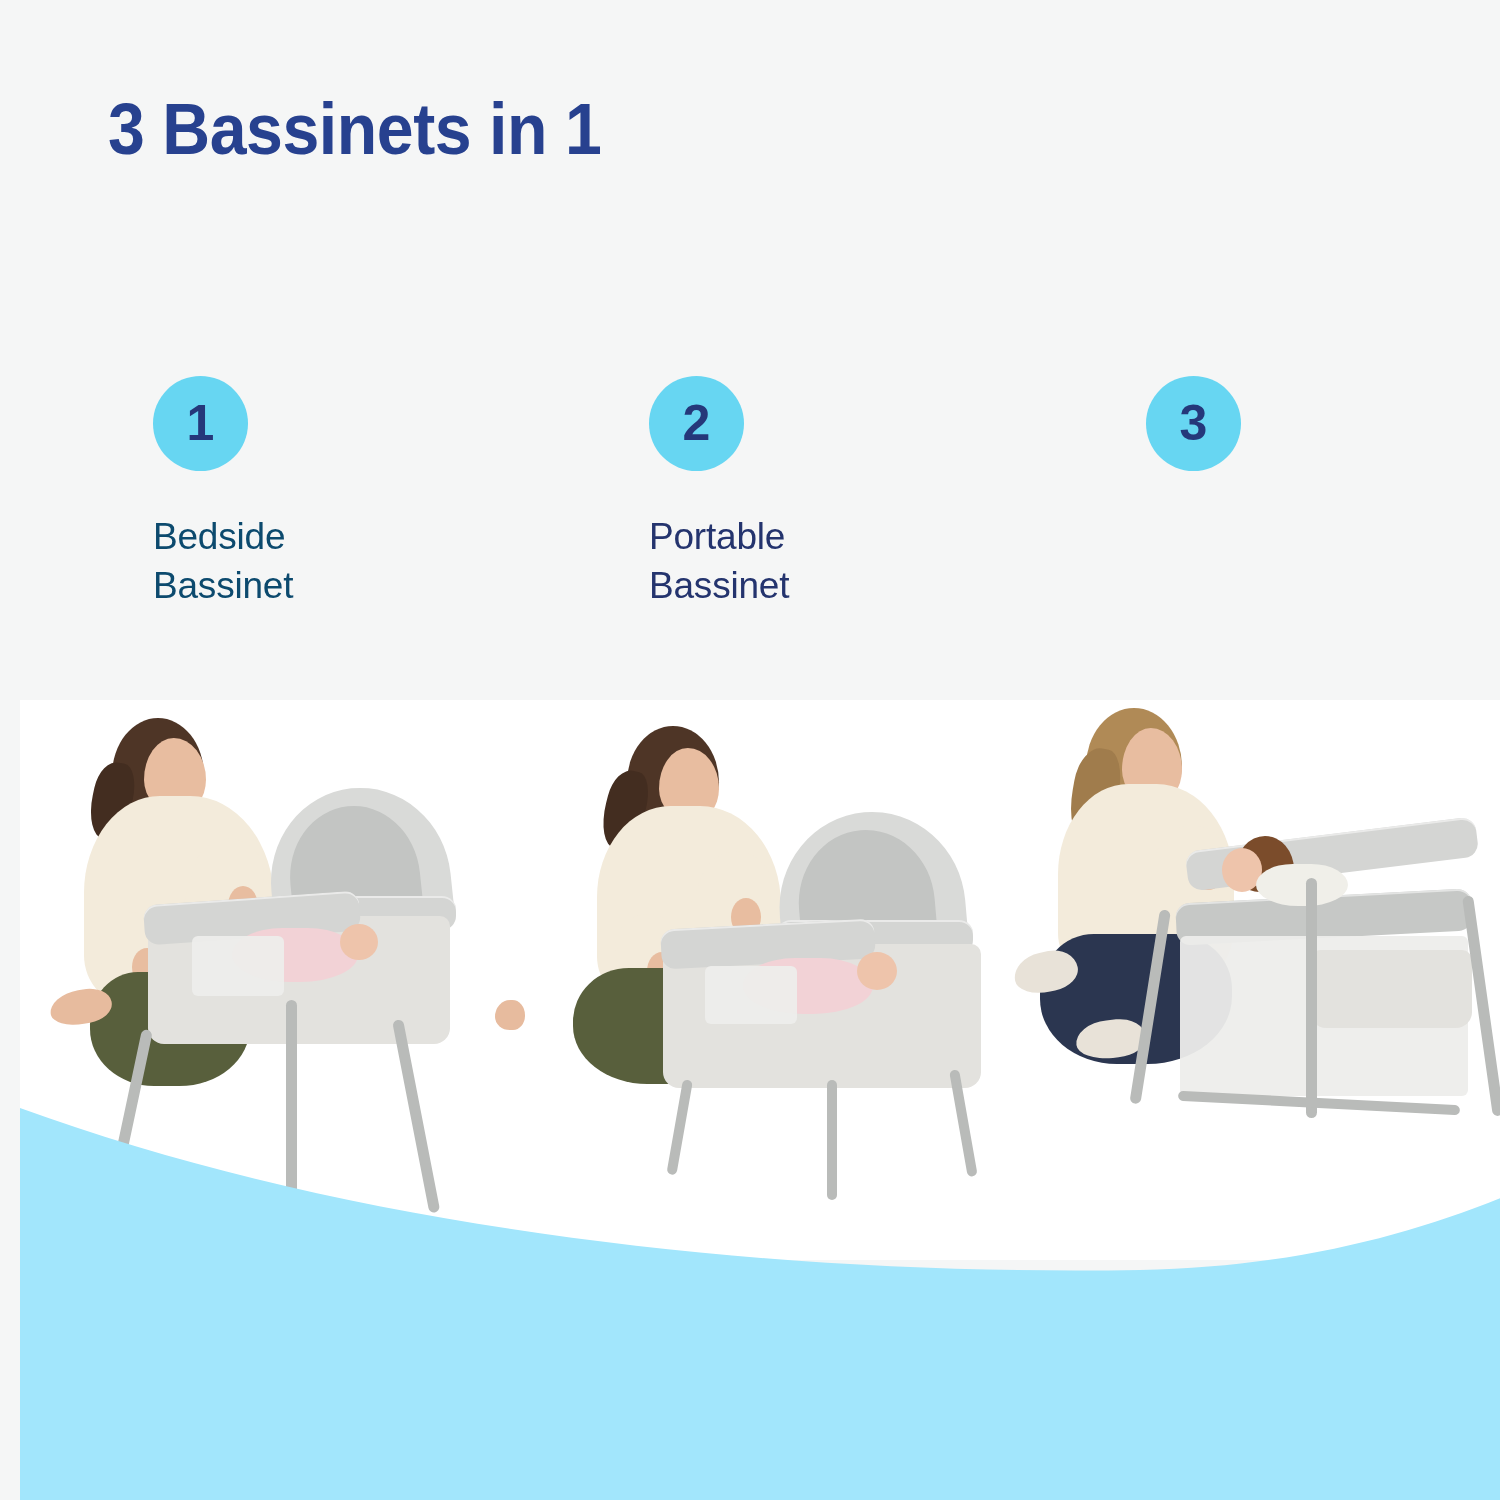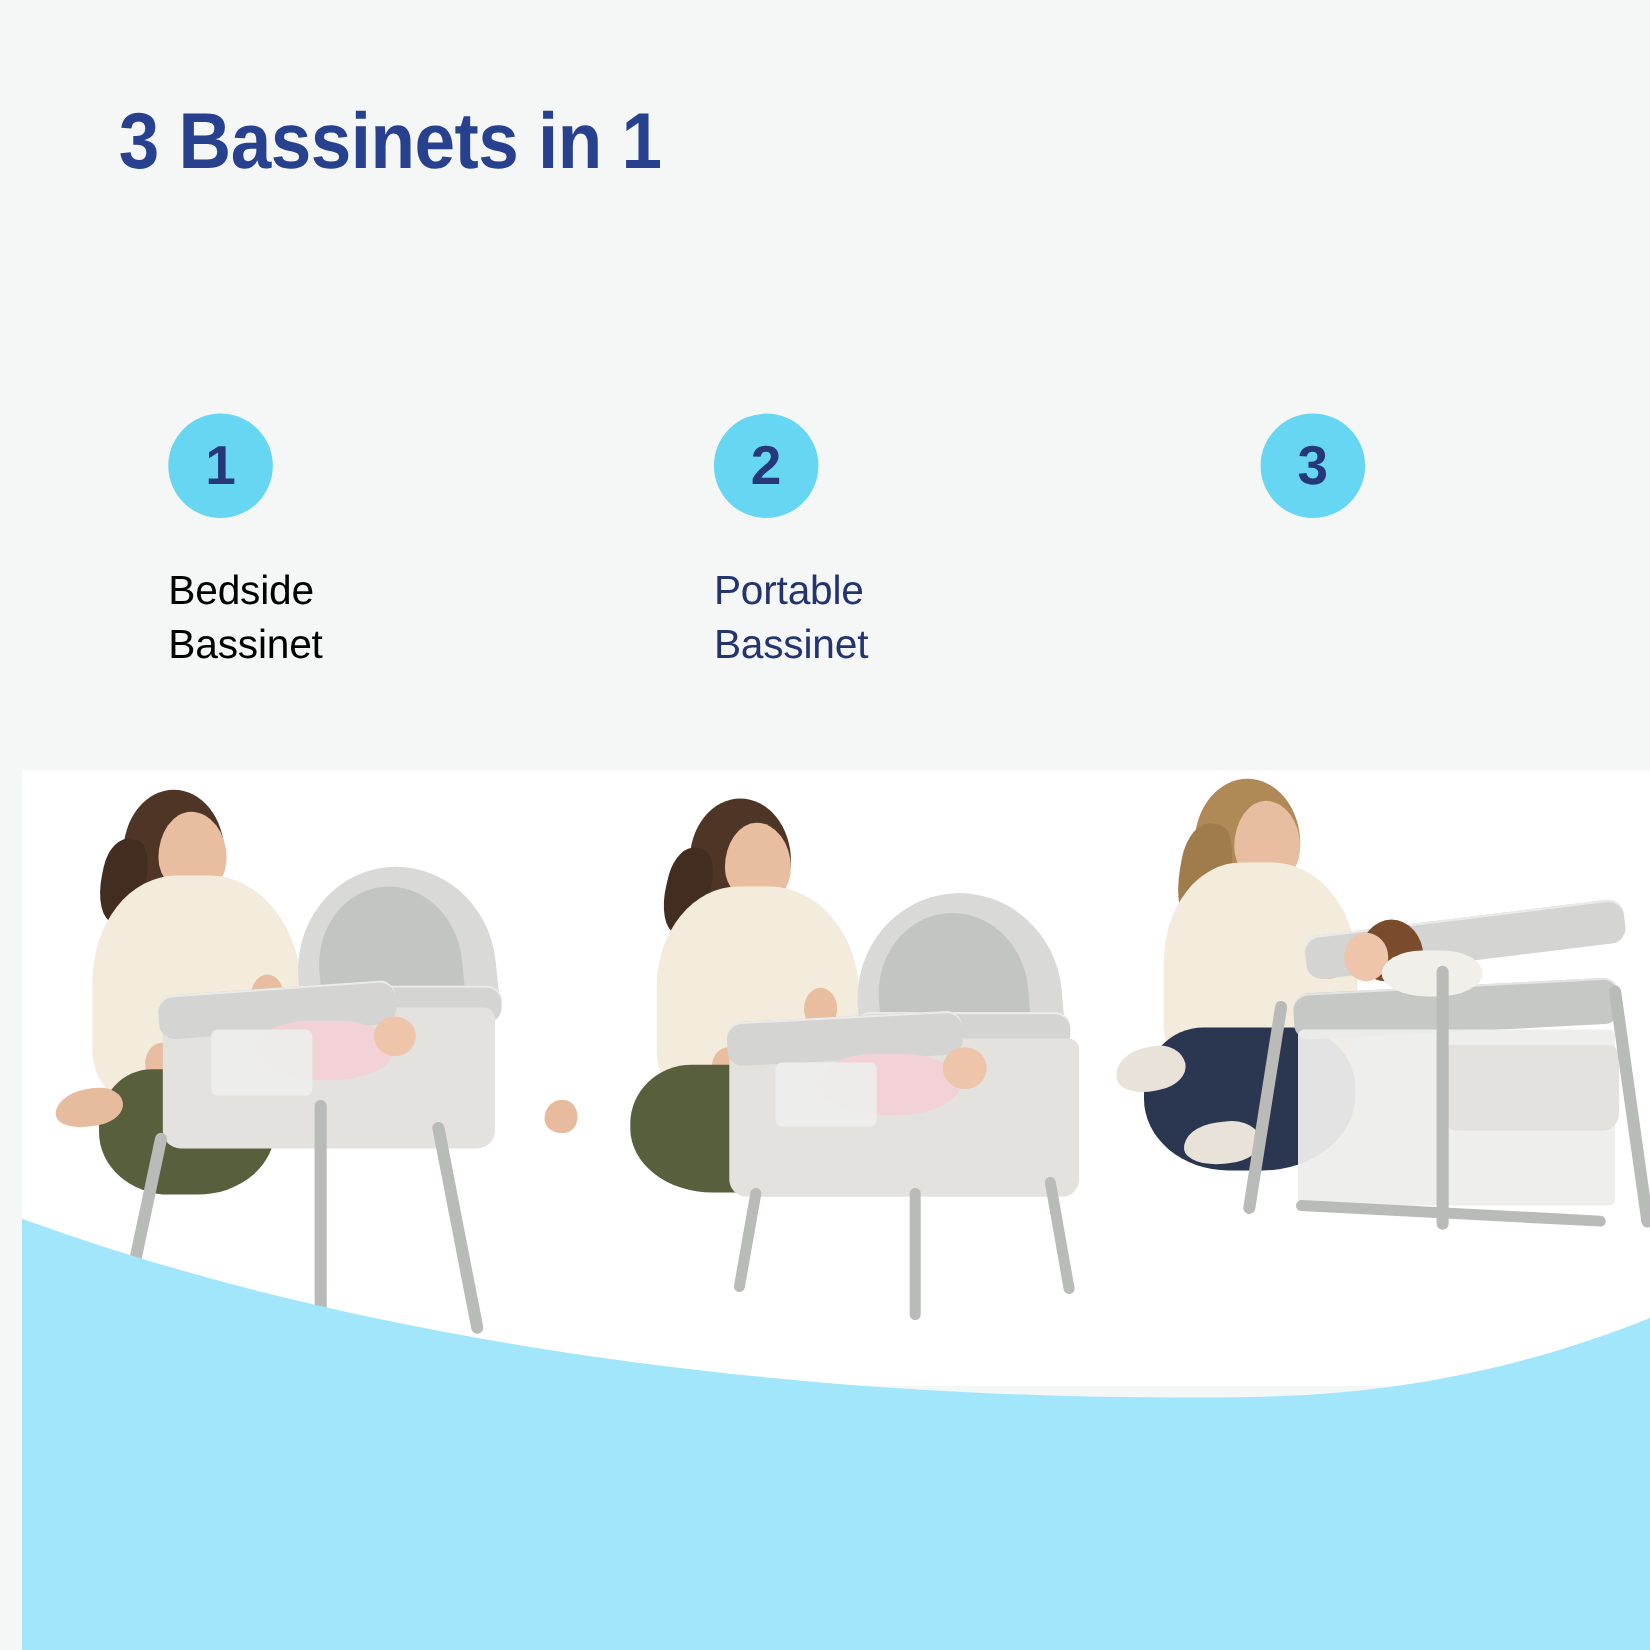--- a/index.html
+++ b/index.html
@@ -223,21 +223,21 @@
 <div id="stage" style="background: rgb(245, 246, 246);">
 
   <div id="headline" style="color: rgb(39, 65, 143);">3 Bassinets in 1</div>
 
   <div id="features">
 
     <div class="feature f0">
       <div class="badge" style="background: rgb(103, 214, 242); color: rgb(37, 56, 122);">
         <span>1</span>
       </div>
-      <div class="feature-label" style="color: #000000;">Bedside
+      <div class="feature-label" style="color: #0c4a6e;">Bedside
 Bassinet</div>
     </div>
 
     <div class="feature f1">
       <div class="badge" style="background: rgb(103, 214, 242); color: rgb(37, 56, 122);">
         <span>2</span>
       </div>
       <div class="feature-label" style="color: rgb(36, 52, 110);">Portable
 Bassinet</div>
     </div>

